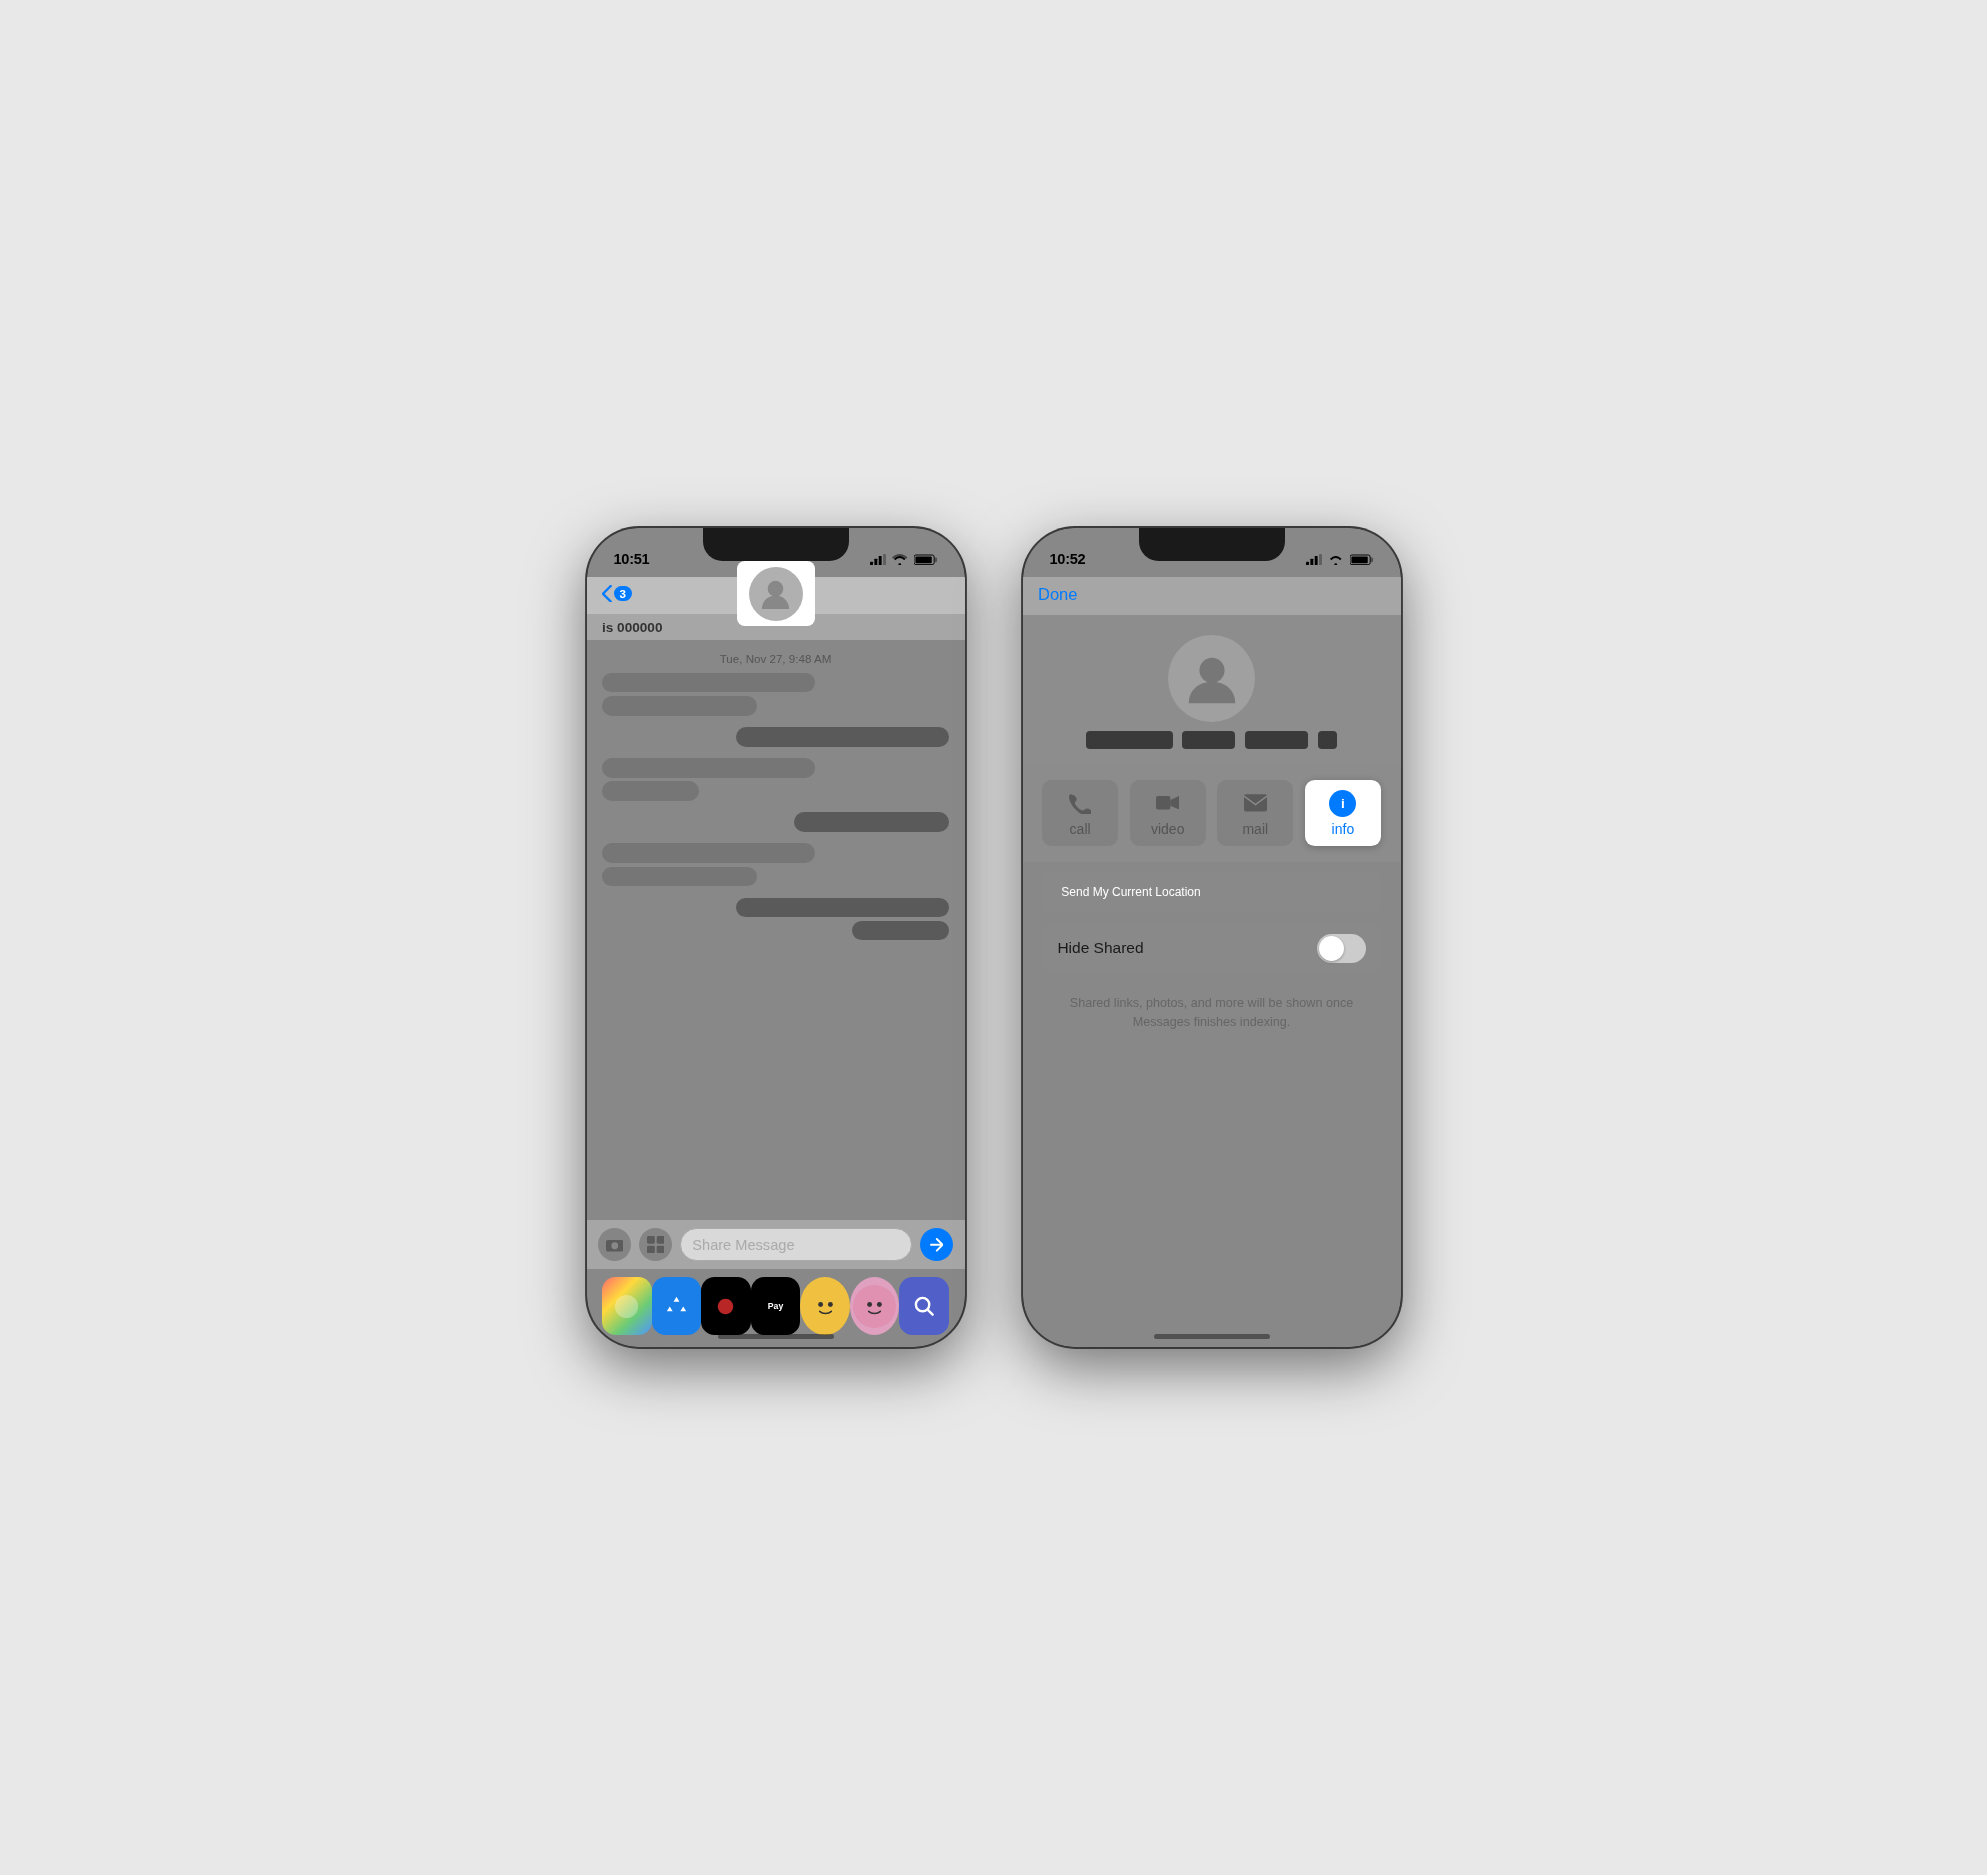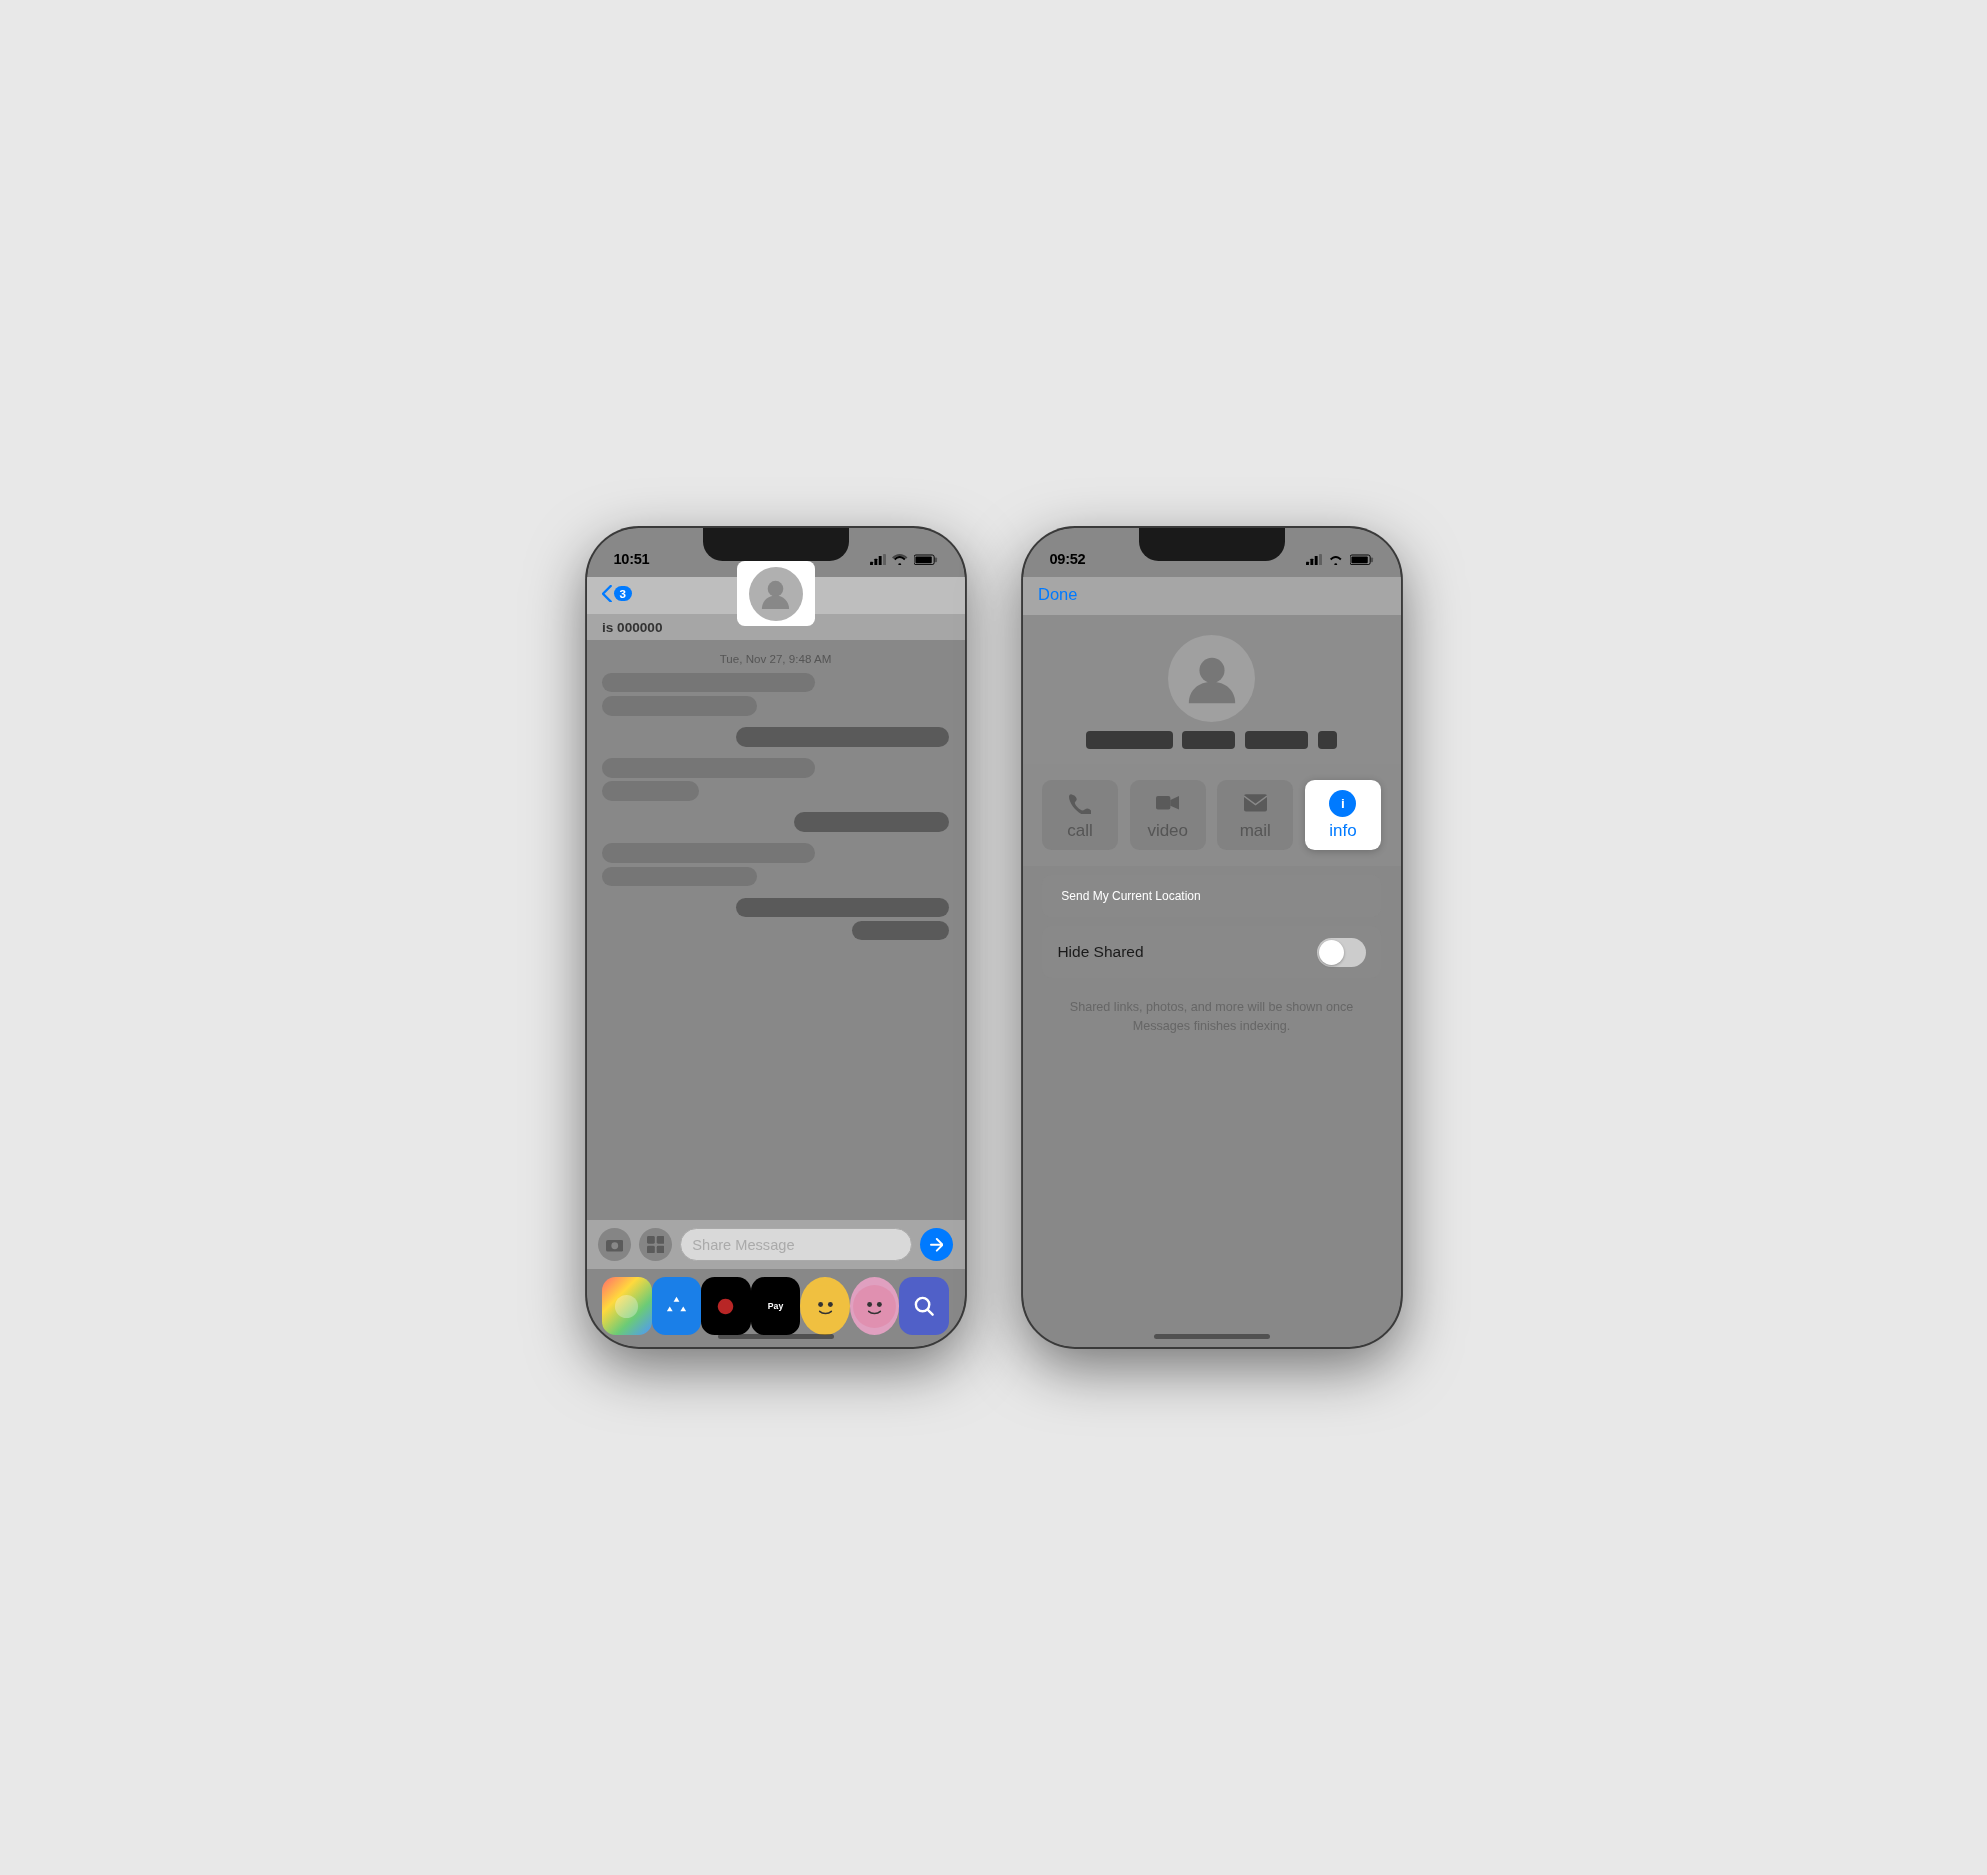--- a/index.html
+++ b/index.html
@@ -304,21 +304,21 @@
       background: rgba(120,120,120,0.5);
       border-radius: 9.7px;
       padding: 9.7px 0;
       width: 76px;
     }
     .action-btn.highlighted {
       background: white;
       box-shadow: 0 1.9px 7.8px rgba(0,0,0,0.2);
     }
     .action-btn-label {
-      font-size: 17px;
+      font-size: 14px;
       color: #555;
     }
     .action-btn.highlighted .action-btn-label {
       color: #007AFF;
     }
     .action-icon {
       width: 27px;
       height: 27px;
       display: flex;
       align-items: center;
@@ -550,21 +550,21 @@
 
       <div class="home-indicator"></div>
     </div>
   </div>
 
   <div class="phone-frame">
     <div class="notch"></div>
     <div class="phone-screen">
 
       <div class="status-bar">
-        <span class="status-time">09:52</span>
+        <span class="status-time">10:52</span>
         <div class="status-icons">
           <svg width="16.5" height="11.6" viewBox="0 0 17 12">
             <rect x="0" y="8" width="3" height="4" rx="0.5"></rect>
             <rect x="4.5" y="5" width="3" height="7" rx="0.5"></rect>
             <rect x="9" y="2" width="3" height="10" rx="0.5"></rect>
             <rect x="13.5" y="0" width="3" height="12" rx="0.5" opacity="0.3"></rect>
           </svg>
           <svg width="15.5" height="11.6" viewBox="0 0 16 12">
             <path d="M8 9.5a1.5 1.5 0 110 3 1.5 1.5 0 010-3z"></path>
             <path d="M3.5 6.5C5 5 6.4 4.2 8 4.2s3 .8 4.5 2.3l1.5-1.5C12.1 3.1 10.2 2 8 2S3.9 3.1 2 5z"></path>

